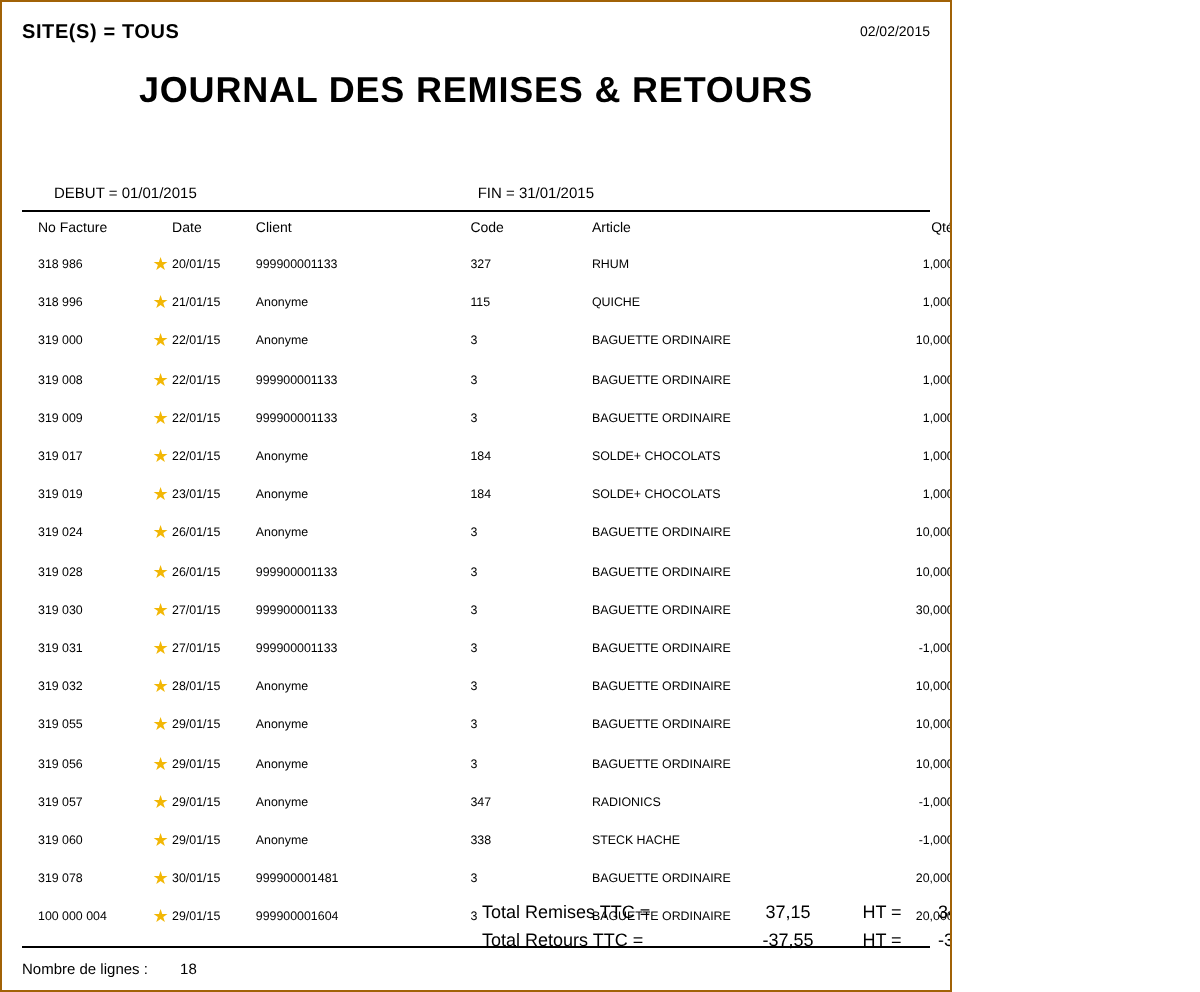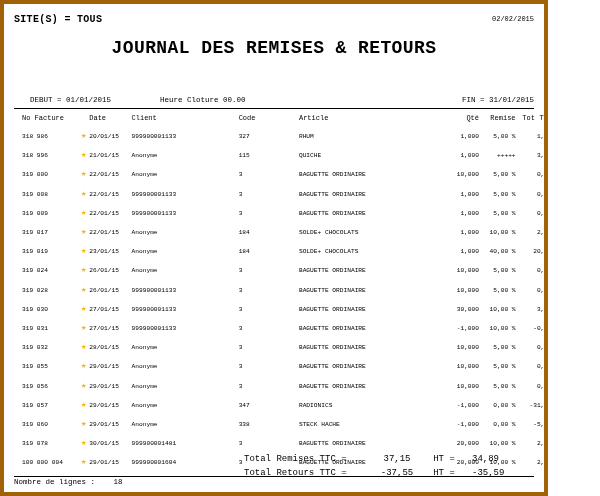--- a/index.html
+++ b/index.html
@@ -2,26 +2,26 @@
 <html><head>
 <meta charset="utf-8">
 <style>
   html, body {
     margin: 0;
     padding: 0;
     background: #ffffff;
   }
   .page {
     position: relative;
-    width: 548px;
+    width: 476px;
     height: 496px;
     box-sizing: border-box;
-    border: 4px solid #a16207;
+    border: 1px solid #a16207;
     background: #ffffff;
-    font-family: Liberation Mono, monospace;
+    font-family: Liberation Sans, sans-serif;
     color: #000000;
     overflow: hidden;
   }
   .topbar {
     position: absolute;
     top: 8px;
     left: 0;
     right: 0;
     height: 14px;
     padding: 0 10px;
@@ -150,21 +150,20 @@
 
   <div class="topbar">
     <div class="site-label">SITE(S) = TOUS</div>
     <div class="doc-date">02/02/2015</div>
   </div>
 
   <div class="title">JOURNAL DES REMISES &amp; RETOURS</div>
 
   <div class="periodbar">
     <div class="debut">DEBUT = 01/01/2015</div>
-    <div class="cloture">Heure Cloture 00.00</div>
     <div class="fin">FIN = 31/01/2015</div>
   </div>
 
   <div class="rule rule-top"></div>
 
   <table class="listing">
     <thead>
       <tr>
         <th class="c-fact">No Facture</th>
         <th class="c-star"></th>

